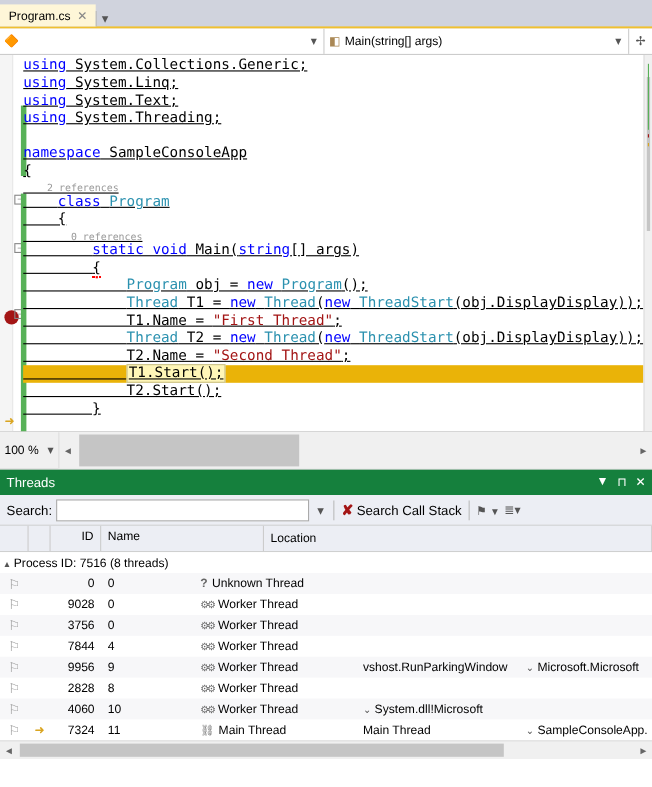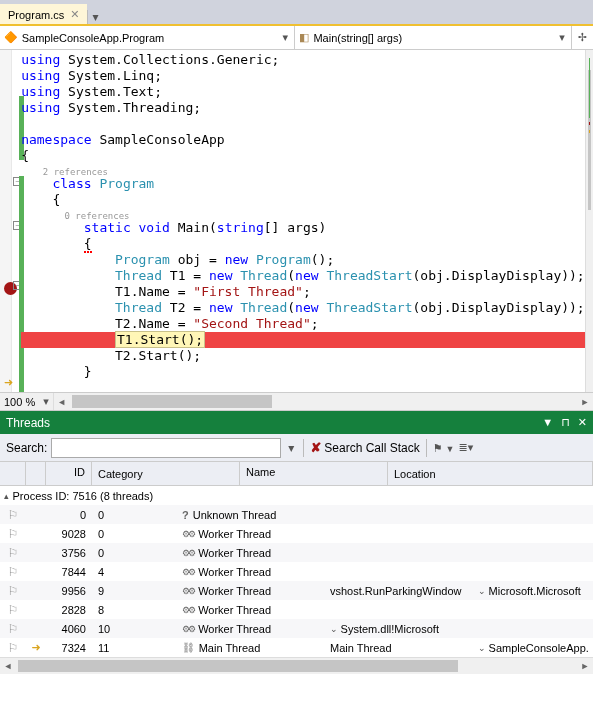--- a/index.html
+++ b/index.html
@@ -21,37 +21,37 @@
   
   .editor { height: 343px; display: flex; background: #fff; overflow: hidden; border-bottom: 1px solid #ccc; }
   .margin { width: 26px; background: #f5f5f5; border-right: 1px solid #e8e8e8; position: relative; }
   .breakpoint { position: absolute; left: 4px; width: 13px; height: 13px; background: #a31515; border-radius: 50%; }
   .exec-arrow { position: absolute; left: 4px; font-size: 11px; color: #daa520; }
   .outline-col { width: 14px; position: relative; font-size: 9px; color: #888; text-align: center; }
   .outline-box { position: absolute; left: 1px; width: 9px; height: 9px; border: 1px solid #888; font-size: 8px; line-height: 7px; text-align: center; }
   .change-bar { width: 5px; position: relative; }
   .cb-seg { position: absolute; left: 0; width: 5px; }
   .cb-green { background: #58b158; }
-  .code-area { flex: 1; font-family: Consolas, monospace; font-size: 13px; line-height: 16px; white-space: pre; padding-top: 2px; position: relative; }
+  .code-area { flex: 1; font-family: Consolas, monospace; font-size: 13px; line-height: 16px; white-space: pre; padding-top: 2px; position: relative; text-decoration: underline; }
   .line { height: 16px; }
-  .hl-line { background: #ef4444; }
+  .hl-line { background: #eab308; }
   .hl-box { background: #fff6b7; border: 1px solid #c9c18a; padding: 0 1px; }
   .ref-hint { font-size: 9px; color: #999; height: 12px; padding-left: 0; }
   .kw { color: #0000ff; }
   .type { color: #2b91af; }
   .str { color: #a31515; }
   .err-brace { border-bottom: 2px dotted #ff0000; }
   
   
   .editor-scroll-v { width: 17px; background: #f0f0f0; border-left: 1px solid #ddd; position: relative; }
   .scroll-thumb-v { position: absolute; left: 2px; right: 2px; top: 20px; height: 140px; background: #c5c5c5; }
   .scroll-mark { position: absolute; left: 3px; right: 3px; height: 3px; }
   
   
-  .zoom-bar { height: 18px; background: #f0f0f0; display: flex; align-items: center; border-bottom: 1px solid #ccc; font-size: 11px; }
+  .zoom-bar { height: 34px; background: #f0f0f0; display: flex; align-items: center; border-bottom: 1px solid #ccc; font-size: 11px; }
   .zoom-val { padding: 0 4px; }
   .zoom-drop { padding: 0 4px; color: #555; }
   .h-scroll { flex: 1; background: #f0f0f0; position: relative; height: 100%; border-left: 1px solid #ddd; }
   .h-scroll-btn { position: absolute; width: 16px; height: 100%; display: flex; align-items: center; justify-content: center; color: #666; font-size: 9px; }
   .h-scroll-thumb { position: absolute; left: 18px; width: 200px; top: 2px; bottom: 2px; background: #c5c5c5; }
   
   
   .panel-header { height: 23px; background: #15803d; color: #fff; display: flex; align-items: center; padding: 0 6px; font-size: 12px; gap: 19px; }
   .panel-controls { margin-left: auto; display: flex; gap: 8px; font-size: 11px; }
   
@@ -100,21 +100,20 @@
   <div class="tab">
     <span>Program.cs</span>
     <span class="tab-close">✕</span>
   </div>
   <div class="tab-drop">▾</div>
 </div>
 
 <div class="nav-bar">
   <div class="nav-left">
     <span>🔶</span>
-    <span style="margin-left:4px">SampleConsoleApp.Program</span>
     <span class="nav-drop">▾</span>
   </div>
   <div class="nav-right">
     <span style="color:#a85">◧</span>
     <span style="margin-left:4px">Main(string[] args)</span>
     <span class="nav-drop">▾</span>
     <span class="nav-plus">✢</span>
   </div>
 </div>
 
@@ -175,21 +174,20 @@
       <span class="filter-icon"></span>
     </span>
   <span class="sb-btn" style="font-size:11px;color:#555">≣▾</span>
 </div>
 
 <div class="grid">
   <div class="grid-head">
     <div class="col c-flag"></div>
     <div class="col c-cur"></div>
     <div class="col c-id">ID</div>
-    <div class="col c-cat">Category</div>
     <div class="col c-name">Name</div>
     <div class="col c-loc">Location</div>
   </div>
   <div class="grid-body">
     <div class="grid-row proc">
       <span class="expand-toggle">▴</span>
       <span>Process ID: 7516 (8 threads)</span>
     </div>
     <div id="rows">
         <div class="grid-row">

